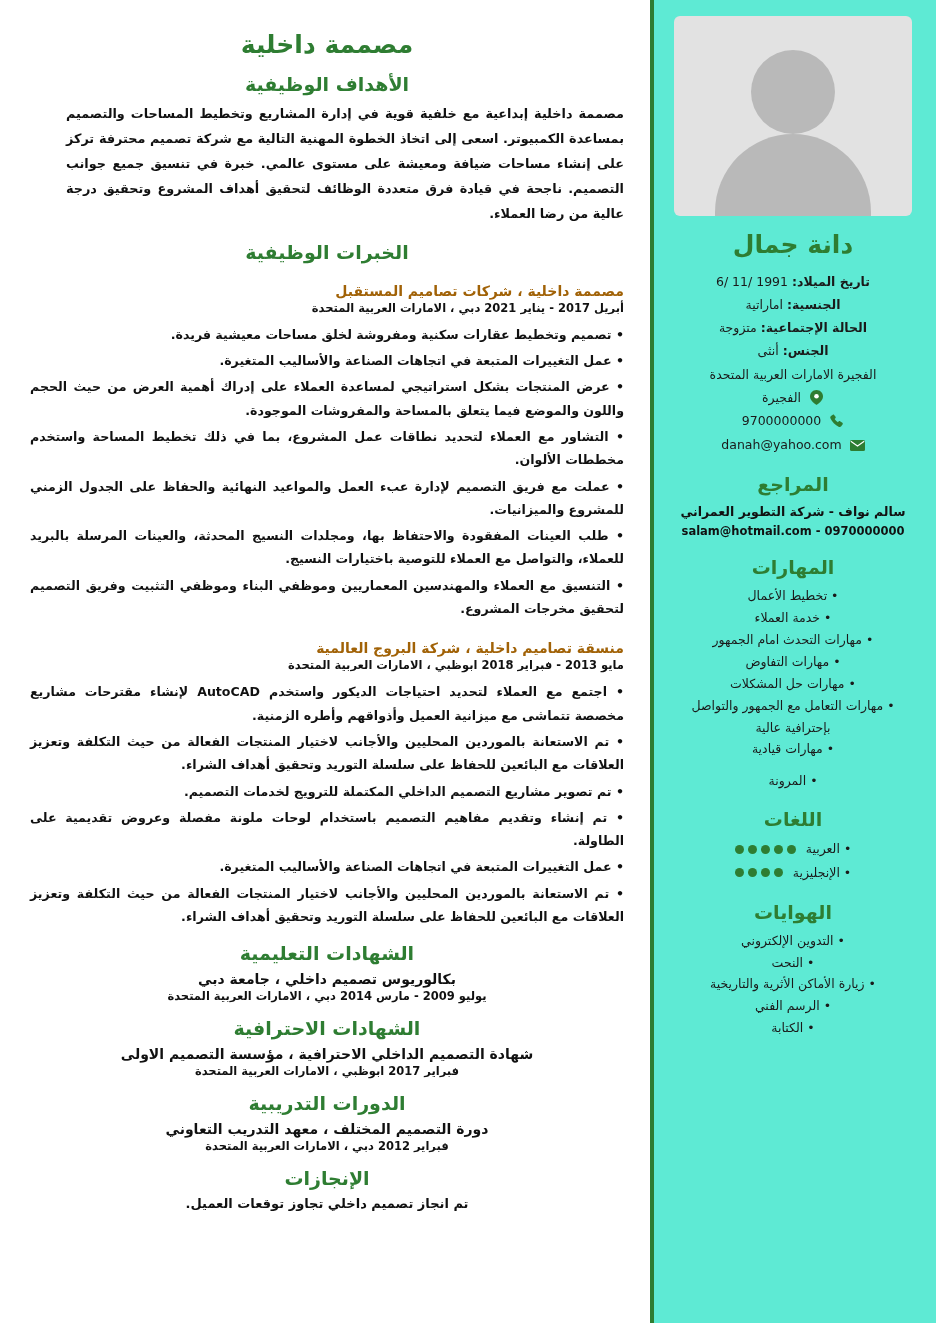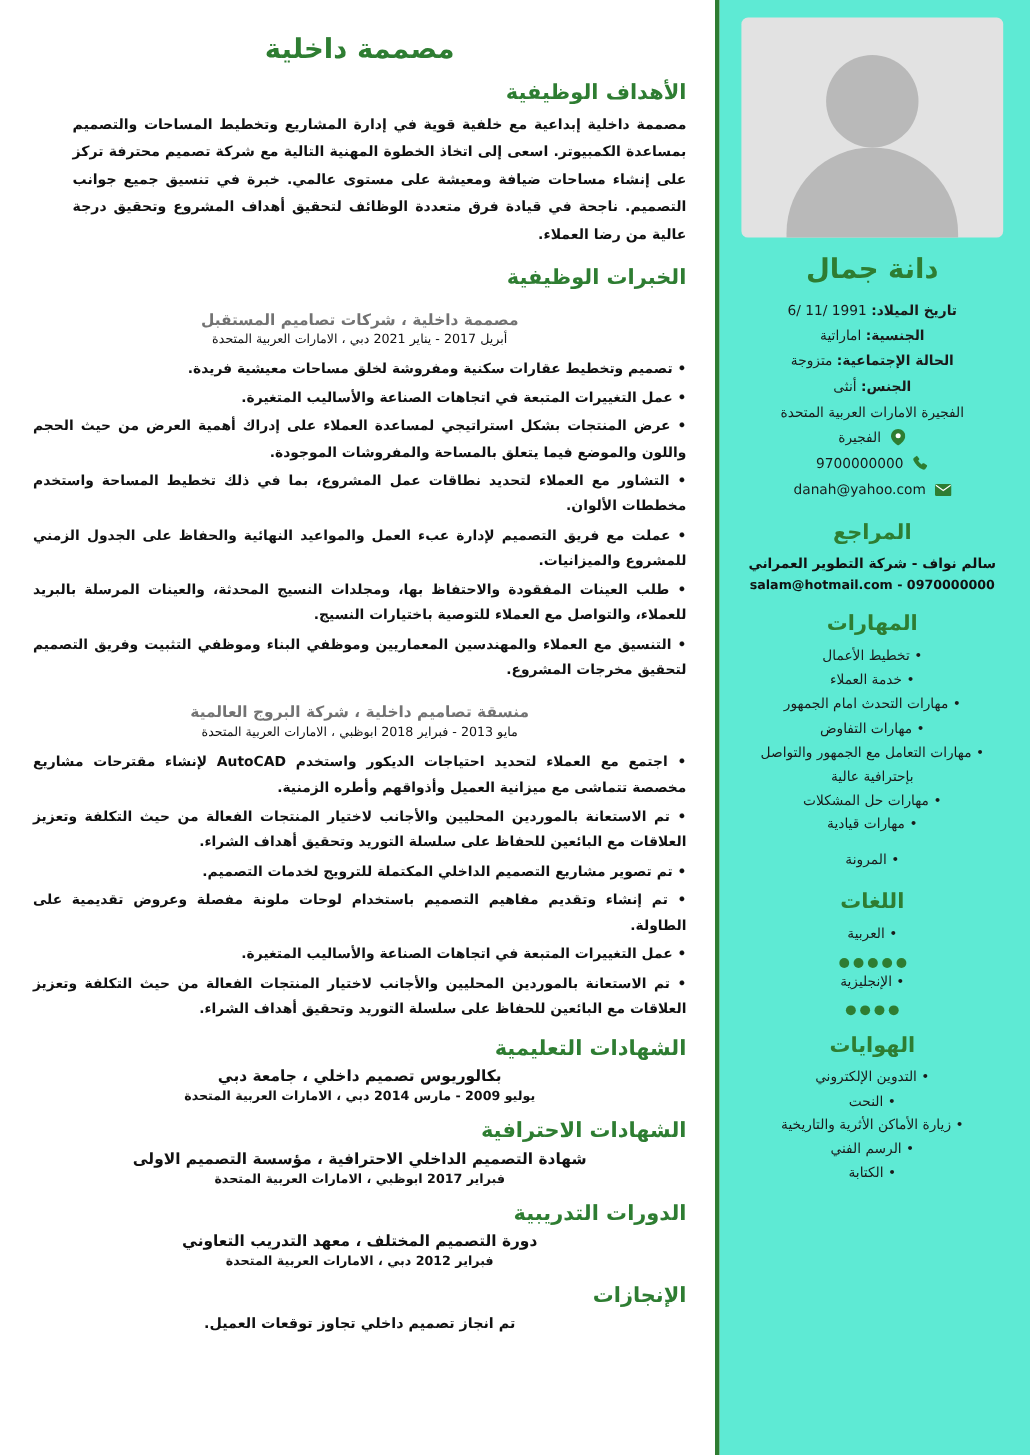--- a/index.html
+++ b/index.html
@@ -126,21 +126,21 @@
   ul.bullets li { position: relative; padding-right: 0; }
   ul.bullets li::before {
     content: "•";
     margin-left: 4px;
     color: #1a1a1a;
   }
   .skill-spacer { height: 10px; }
 
   .lang-row {
     display: flex;
-    flex-direction: column;
+    flex-direction: row;
     align-items: center;
     justify-content: center;
     gap: 10px;
     font-size: 12.5px;
     color: #1a1a1a;
     line-height: 1.9;
   }
   .lang-label::before { content: "• "; }
   .dots { display: flex; flex-direction: row; gap: 4px; }
   .dot { width: 9px; height: 9px; border-radius: 50%; background: #2e7d32; display: inline-block; }
@@ -150,43 +150,43 @@
     color: #2e7d32;
     font-size: 25px;
     font-weight: bold;
     text-align: center;
     margin: 12px 0 12px 0;
   }
   .sec-h {
     color: #2e7d32;
     font-size: 19px;
     font-weight: bold;
-    text-align: right;
+    text-align: center;
     margin: 14px 0 7px 0;
   }
   .para {
     font-size: 12.8px;
     color: #111;
     line-height: 1.95;
     text-align: justify;
     font-weight: bold;
     margin-left: 36px;
   }
   .job-title {
     font-size: 14px;
     font-weight: bold;
-    color: #737373;
-    text-align: center;
+    color: #a16207;
+    text-align: right;
     margin-top: 20px;
   }
   .job-meta {
     font-size: 11.5px;
-    font-weight: normal;
-    color: #111;
-    text-align: center;
+    font-weight: bold;
+    color: #111;
+    text-align: right;
     margin: 2px 0 8px 0;
   }
   ul.mbullets {
     list-style: none;
     font-size: 12.6px;
     color: #111;
     line-height: 1.85;
     font-weight: bold;
     text-align: justify;
   }
@@ -278,22 +278,22 @@
     <div class="side-h">المراجع</div>
     <div class="ref-name">سالم نواف - شركة التطوير العمراني</div>
     <div class="ref-contact">salam@hotmail.com  -  0970000000</div>
 
     <div class="side-h">المهارات</div>
     <ul class="bullets">
       <li>تخطيط الأعمال</li>
       <li>خدمة العملاء</li>
       <li>مهارات التحدث امام الجمهور</li>
       <li>مهارات التفاوض</li>
+      <li>مهارات حل المشكلات</li>
       <li>مهارات التعامل مع الجمهور والتواصل بإحترافية عالية</li>
-      <li>مهارات حل المشكلات</li>
       <li>مهارات قيادية</li>
     </ul>
     <div class="skill-spacer"></div>
     <ul class="bullets">
       <li>المرونة</li>
     </ul>
 
     <div class="side-h">اللغات</div>
     <div class="lang-row">
       <span class="lang-label">العربية</span>

